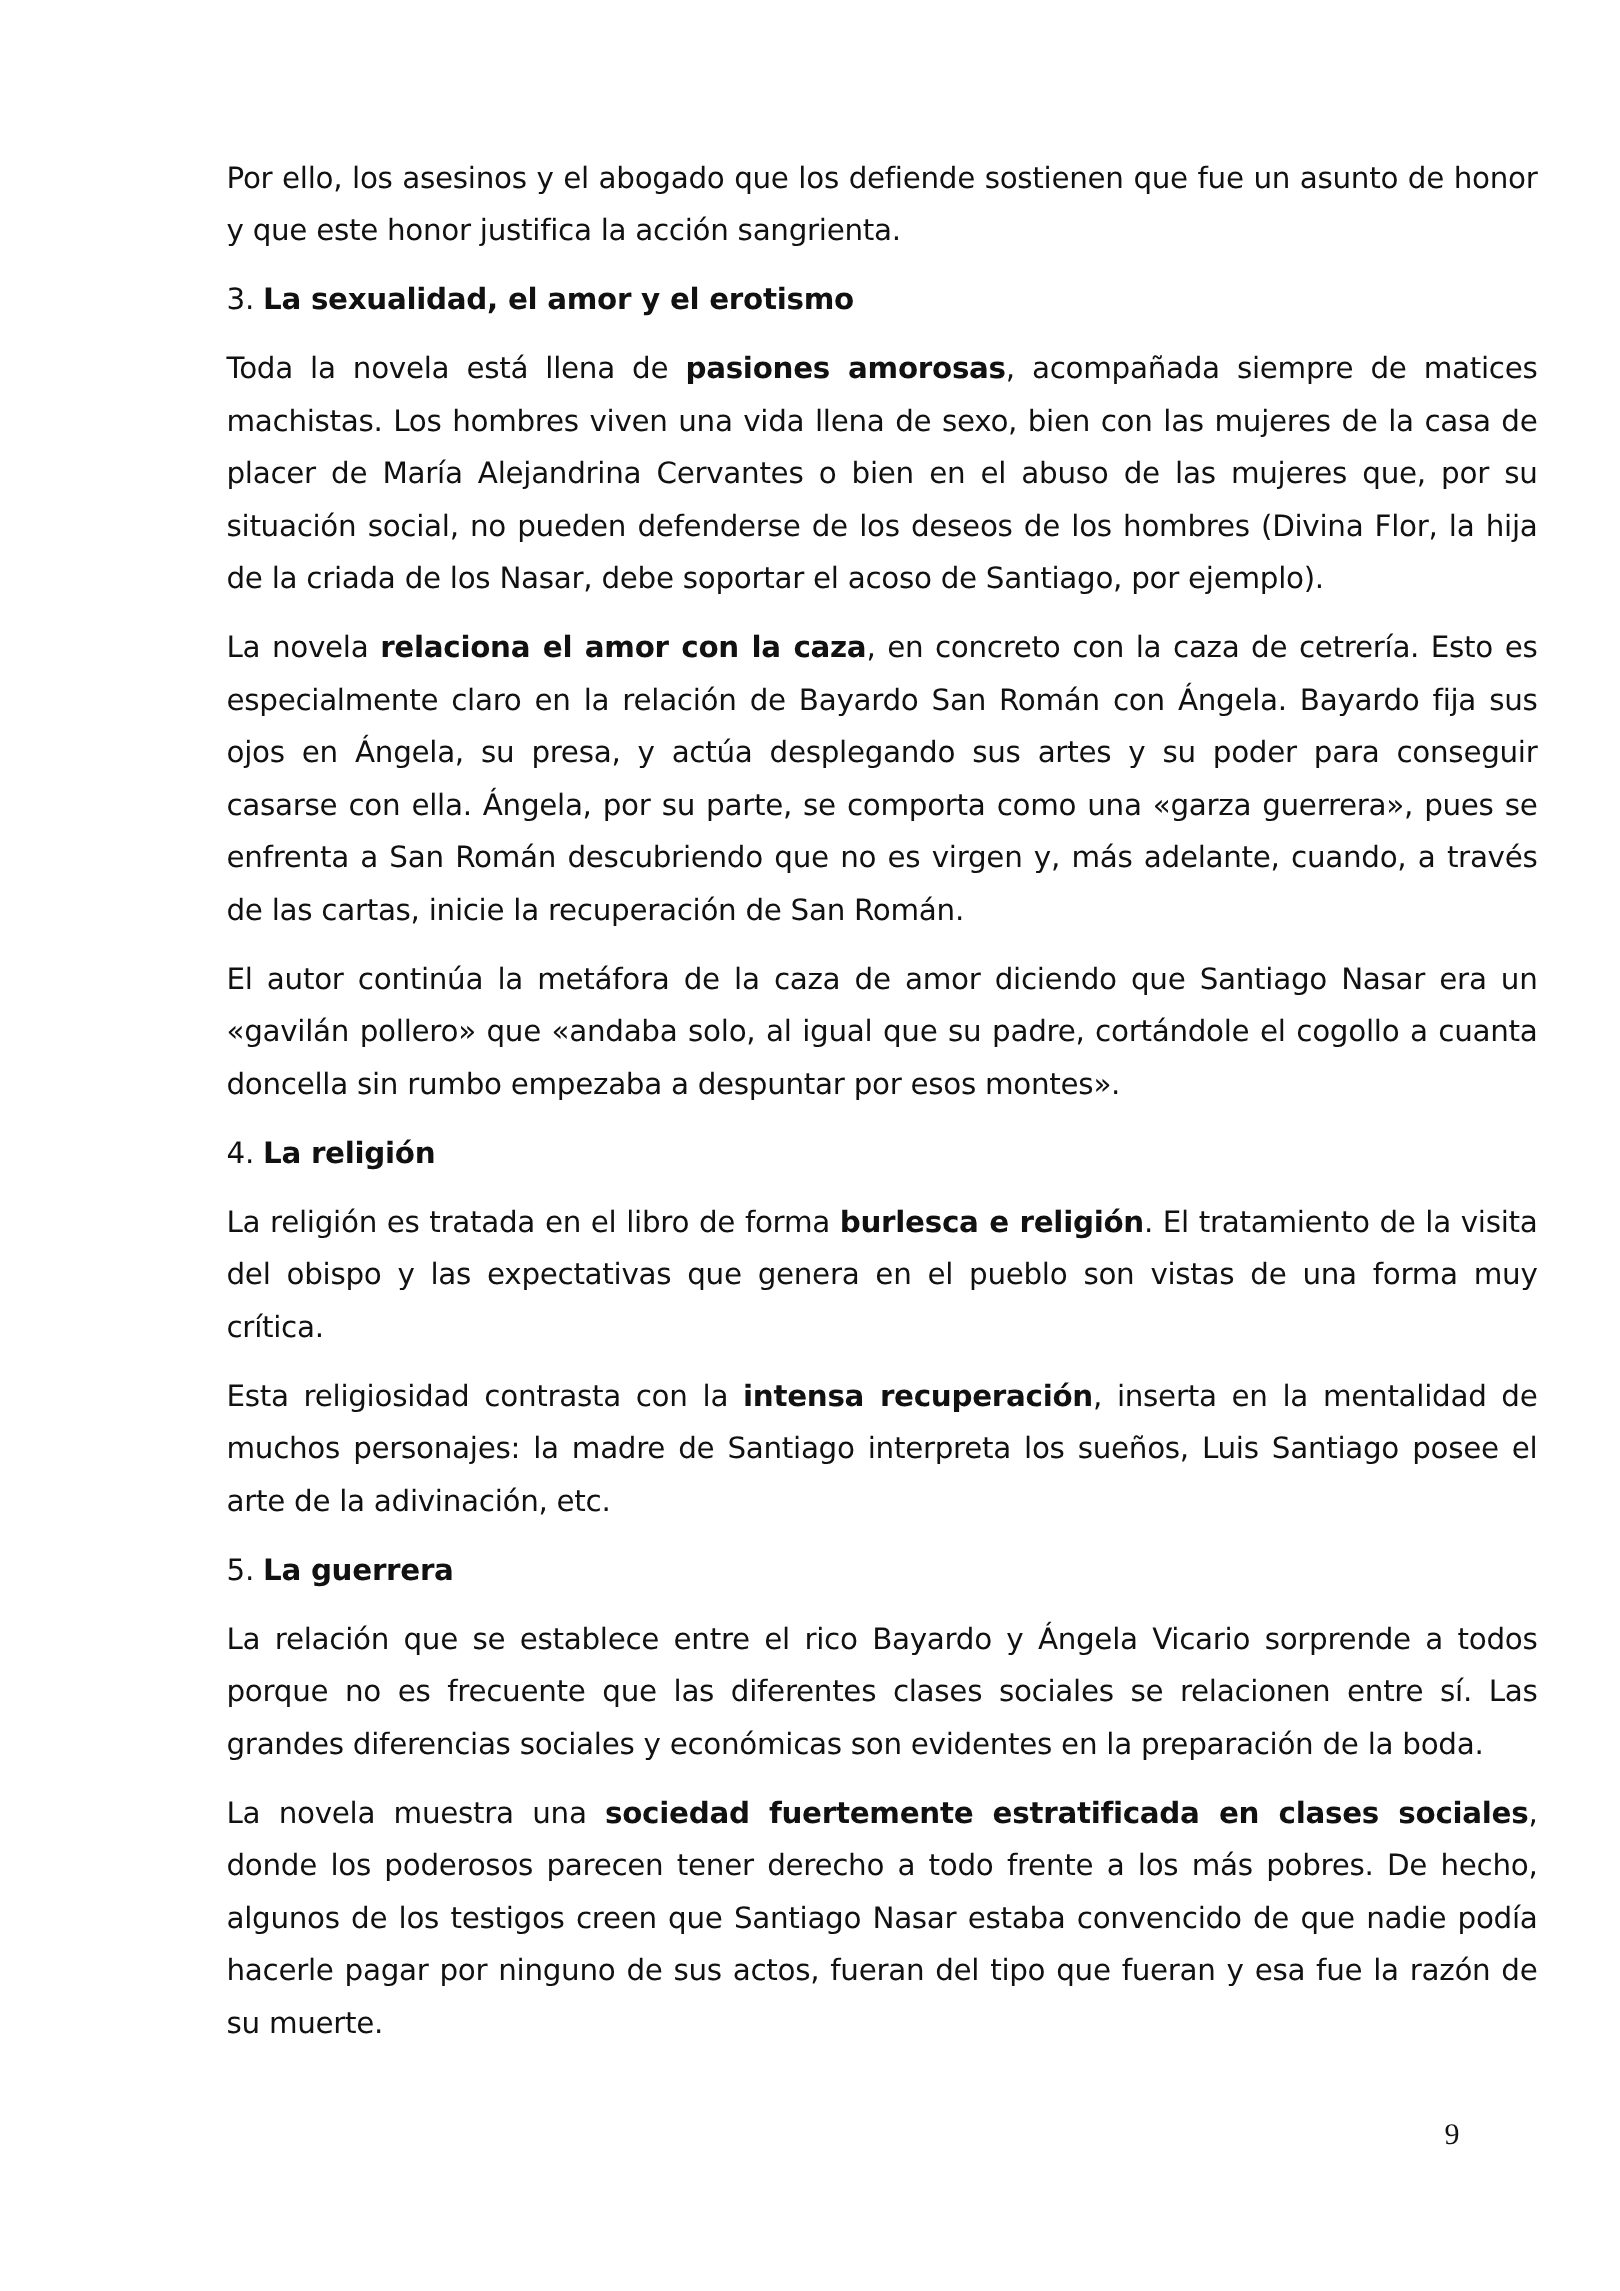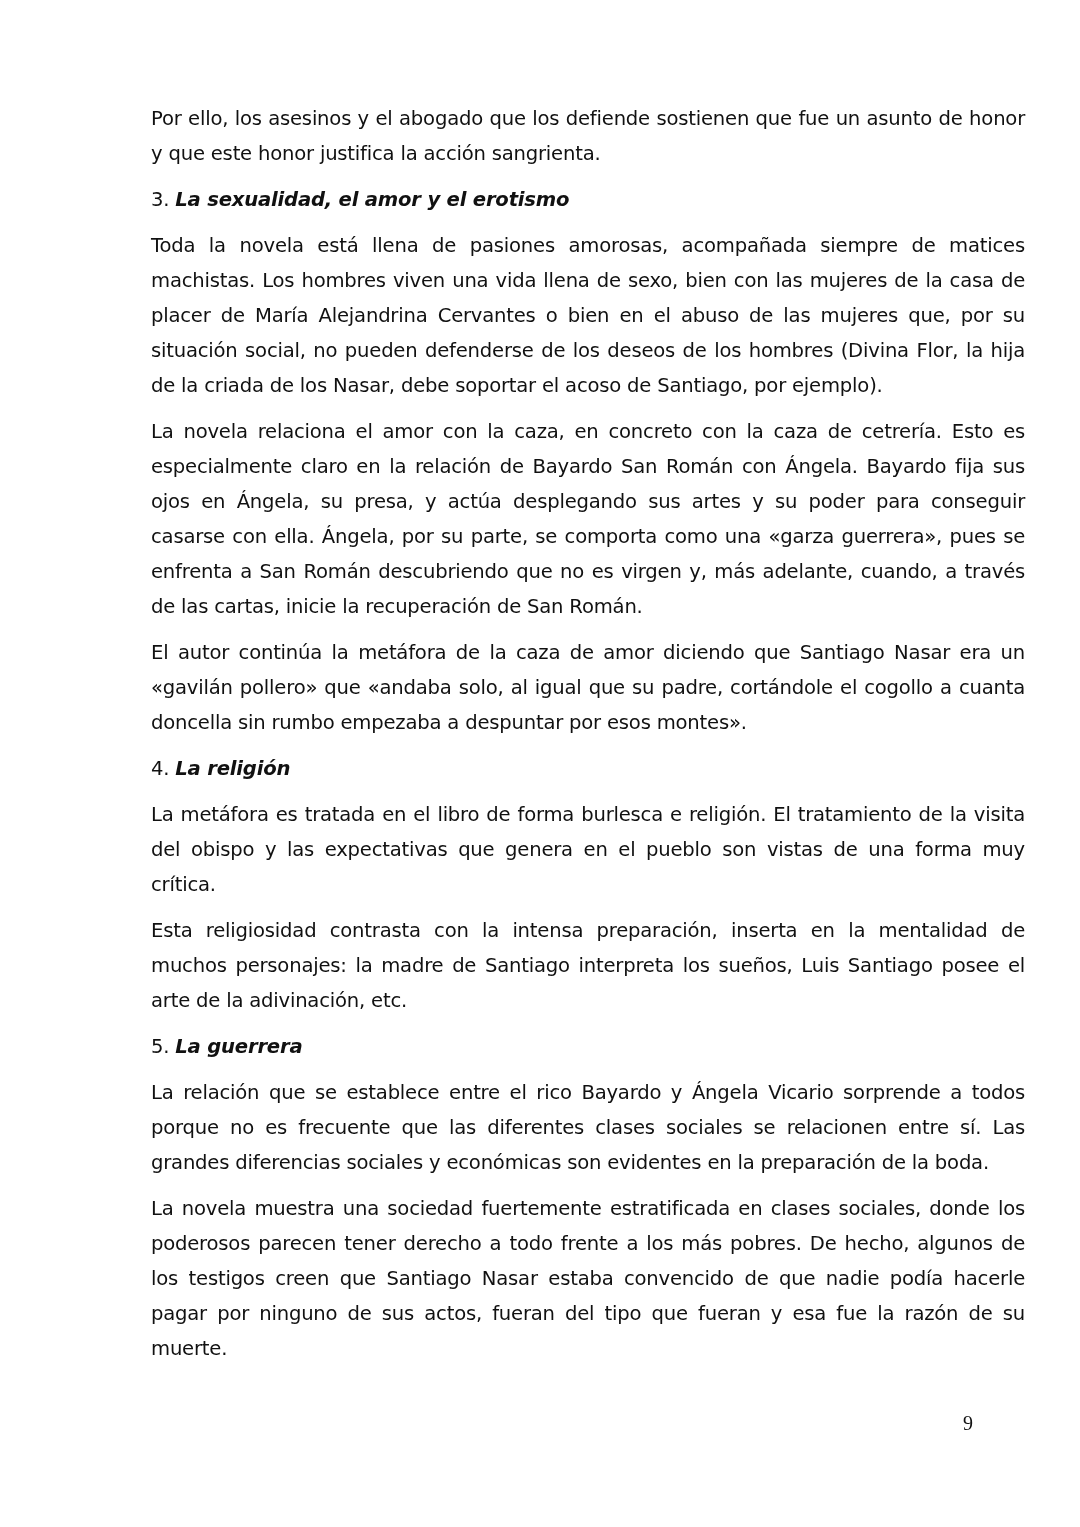--- a/index.html
+++ b/index.html
@@ -32,24 +32,23 @@
     }
     .heading {
       margin: 0 0 11px 0;
       text-align: left;
     }
     .heading .num {
       font-weight: normal;
     }
     .heading .title {
       font-weight: bold;
-      font-style: italic;
     }
     b, .bold {
-      font-weight: normal;
+      font-weight: bold;
     }
     .page-number {
       position: absolute;
       left: 963px;
       top: 1412px;
       font-family: "Liberation Serif", serif;
       font-size: 20px;
       color: #111111;
     }
   </style>
@@ -78,25 +77,25 @@
   <p class="para">
     <span>El autor continúa la metáfora de la caza de amor diciendo que Santiago Nasar era un «gavilán pollero» que «andaba solo, al igual que su padre, cortándole el cogollo a cuanta doncella sin rumbo empezaba a despuntar por esos montes».</span>
   </p>
 
   <p class="heading">
     <span class="num">4.</span>
     <span class="title">La religión</span>
   </p>
 
   <p class="para">
-    <span>La metáfora es tratada en el libro de forma </span><b>burlesca e religión</b><span>. El tratamiento de la visita del obispo y las expectativas que genera en el pueblo son vistas de una forma muy crítica.</span>
+    <span>La religión es tratada en el libro de forma </span><b>burlesca e religión</b><span>. El tratamiento de la visita del obispo y las expectativas que genera en el pueblo son vistas de una forma muy crítica.</span>
   </p>
 
   <p class="para">
-    <span>Esta religiosidad contrasta con la </span><b>intensa preparación</b><span>, inserta en la mentalidad de muchos personajes: la madre de Santiago interpreta los sueños, Luis Santiago posee el arte de la adivinación, etc.</span>
+    <span>Esta religiosidad contrasta con la </span><b>intensa recuperación</b><span>, inserta en la mentalidad de muchos personajes: la madre de Santiago interpreta los sueños, Luis Santiago posee el arte de la adivinación, etc.</span>
   </p>
 
   <p class="heading">
     <span class="num">5.</span>
     <span class="title">La guerrera</span>
   </p>
 
   <p class="para">
     <span>La relación que se establece entre el rico Bayardo y Ángela Vicario sorprende a todos porque no es frecuente que las diferentes clases sociales se relacionen entre sí. Las grandes diferencias sociales y económicas son evidentes en la preparación de la boda.</span>
   </p>

